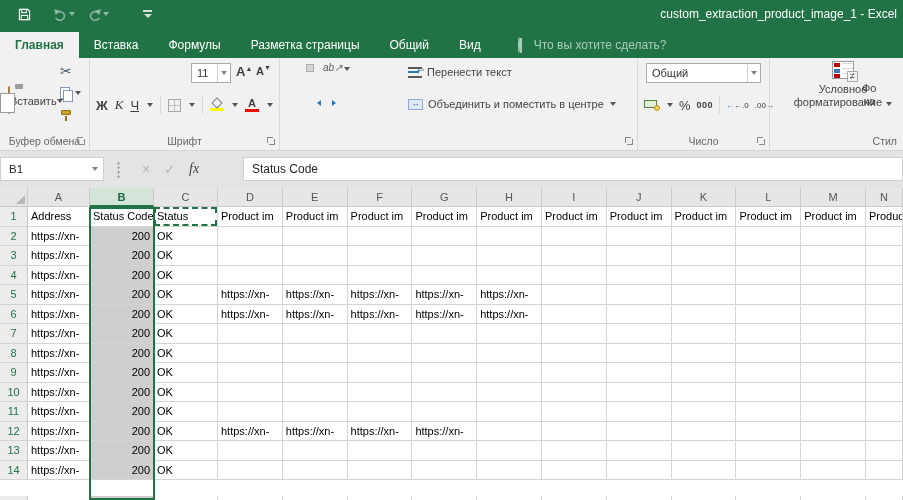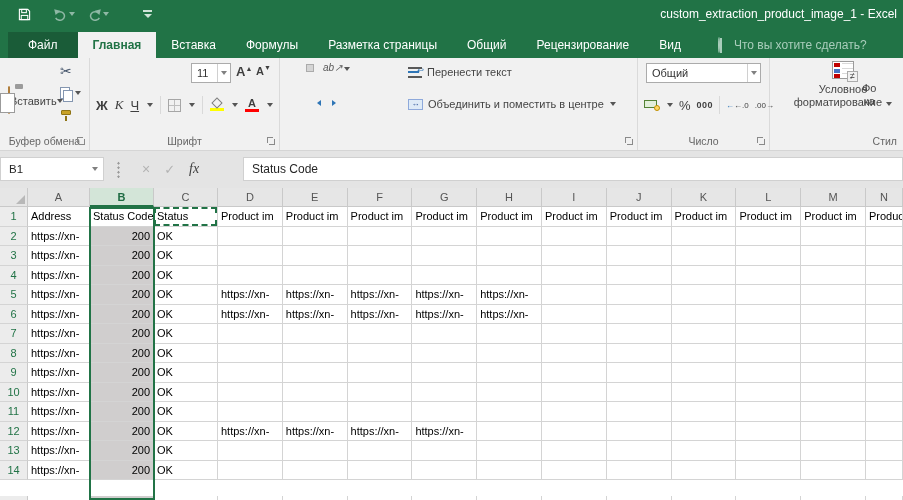--- a/index.html
+++ b/index.html
@@ -187,27 +187,25 @@
     <div class="qat-custom">
       <span class="bar"></span>
       <span class="chev"></span>
     </div>
   </div>
   <div class="win-title">custom_extraction_product_image_1 - Excel</div>
 </div>
 
 <div class="tabbar">
   <div id="tabs-holder" style="display:flex;align-items:flex-end;">
-      <div class="tab file">Файл</div>
       <div class="tab active">Главная</div>
       <div class="tab">Вставка</div>
       <div class="tab">Формулы</div>
       <div class="tab">Разметка страницы</div>
       <div class="tab">Общий</div>
-      <div class="tab">Рецензирование</div>
       <div class="tab">Вид</div>
     </div>
   <div class="tellme">
     <span class="bulb"><span class="globe"></span><span class="base"></span></span>
     <span>Что вы хотите сделать?</span>
   </div>
 </div>
 
 <div class="ribbon">
 

